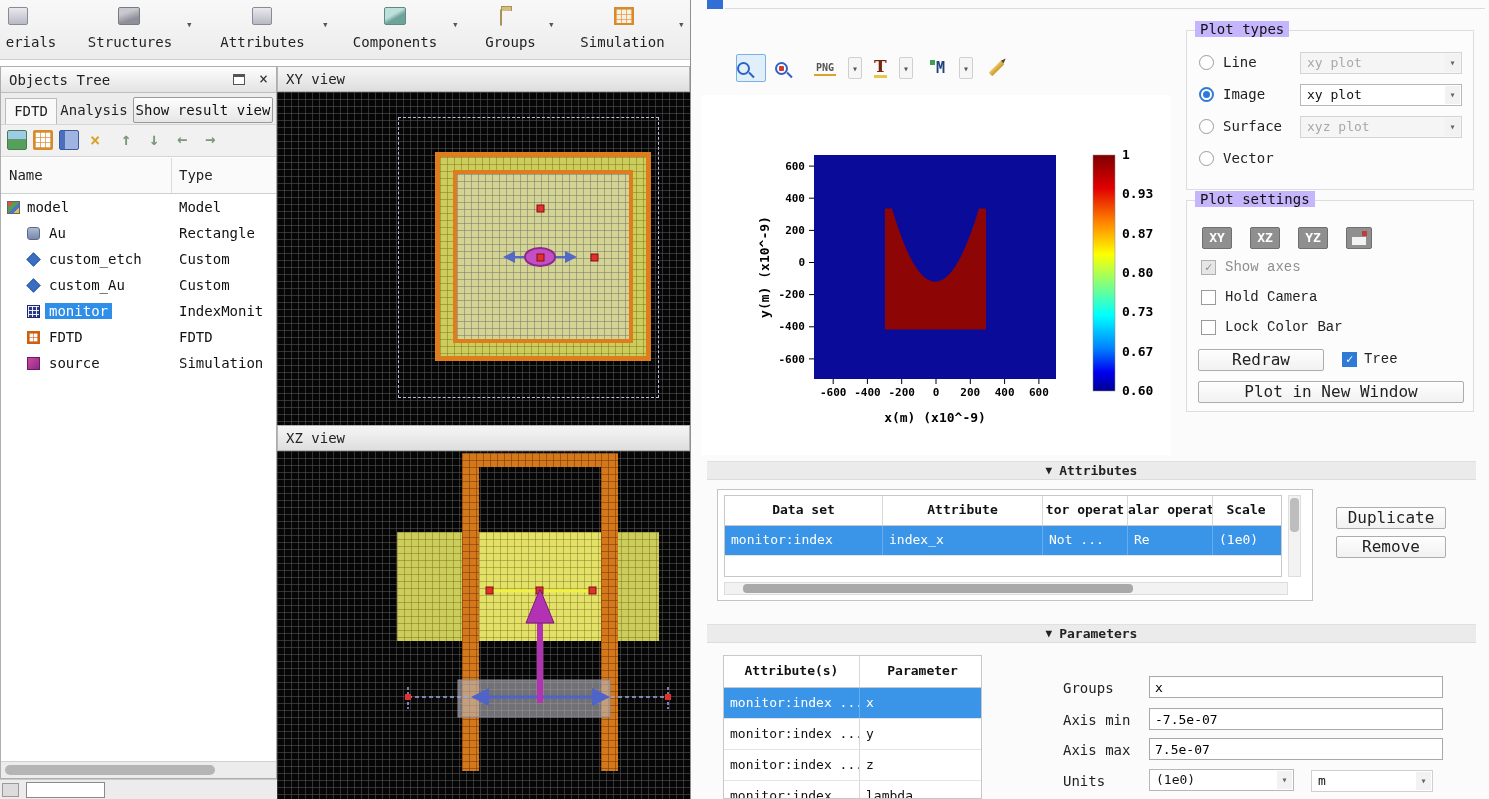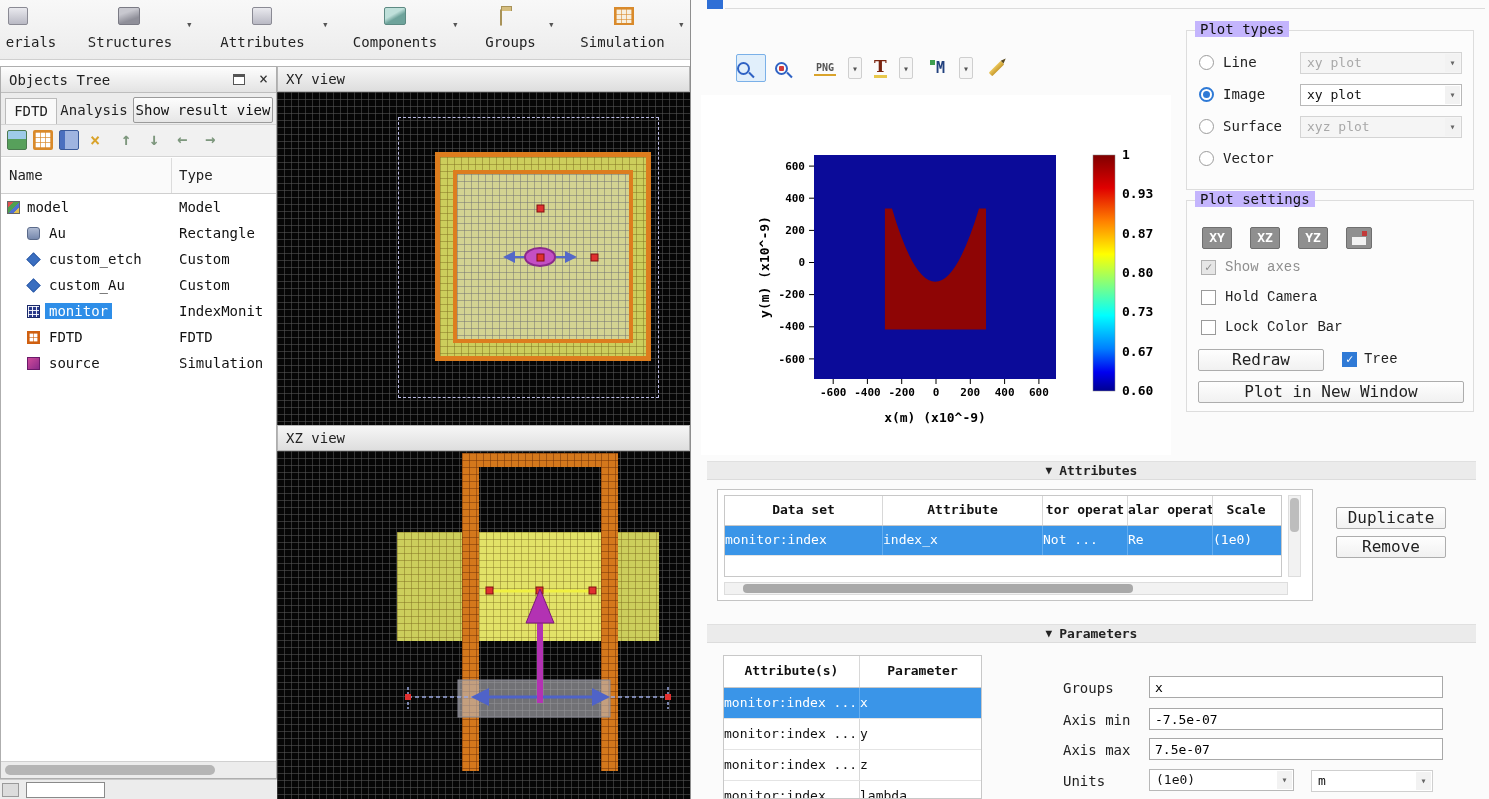--- a/index.html
+++ b/index.html
@@ -129,21 +129,21 @@
   .cb-label.dis { color:#8f8f8f; }
   .btn { position:absolute; border:1px solid #adadad; background:linear-gradient(#fefefe,#f1f1f1); font-size:16px; color:#222; text-align:center; border-radius:2px; }
 
   .sec-head { position:absolute; left:16px; width:769px; height:19px; background:#ebebeb; border-top:1px solid #e0e0e0; border-bottom:1px solid #dcdcdc;
     display:flex; align-items:center; justify-content:center; gap:7px; font-size:13px; font-weight:bold; color:#222; }
   .sec-head .tri { font-size:11px; color:#222; }
 
   .tbl-wrap { position:absolute; background:#fff; border:1px solid #c4c4c4; }
   .hcell, .dcell { display:inline-block; vertical-align:top; white-space:nowrap; overflow:hidden; border-right:1px solid #d8d8d8; height:100%; }
   .hcell { font-weight:bold; text-align:center; }
-  .dcell { }
+  .dcell { padding-left:6px; }
   .rowline { border-bottom:1px solid #e4e4e4; white-space:nowrap; }
   .rowline.sel { background:#3a95e8; color:#fff; }
   .rowline.sel .dcell { border-right-color:#64aef0; }
   .cell-blue { background:#3a95e8; color:#fff; }
 
   .vsb { position:absolute; width:13px; background:#f2f2f2; border:1px solid #ddd; }
   .vsb .vthumb { position:absolute; left:1px; width:9px; background:#bdbdbd; border-radius:4px; }
   .hsb { position:absolute; height:13px; background:#f2f2f2; border:1px solid #ddd; }
   .hsb .hthumb2 { position:absolute; top:1px; height:9px; background:#a9a9a9; border-radius:4px; }
 

